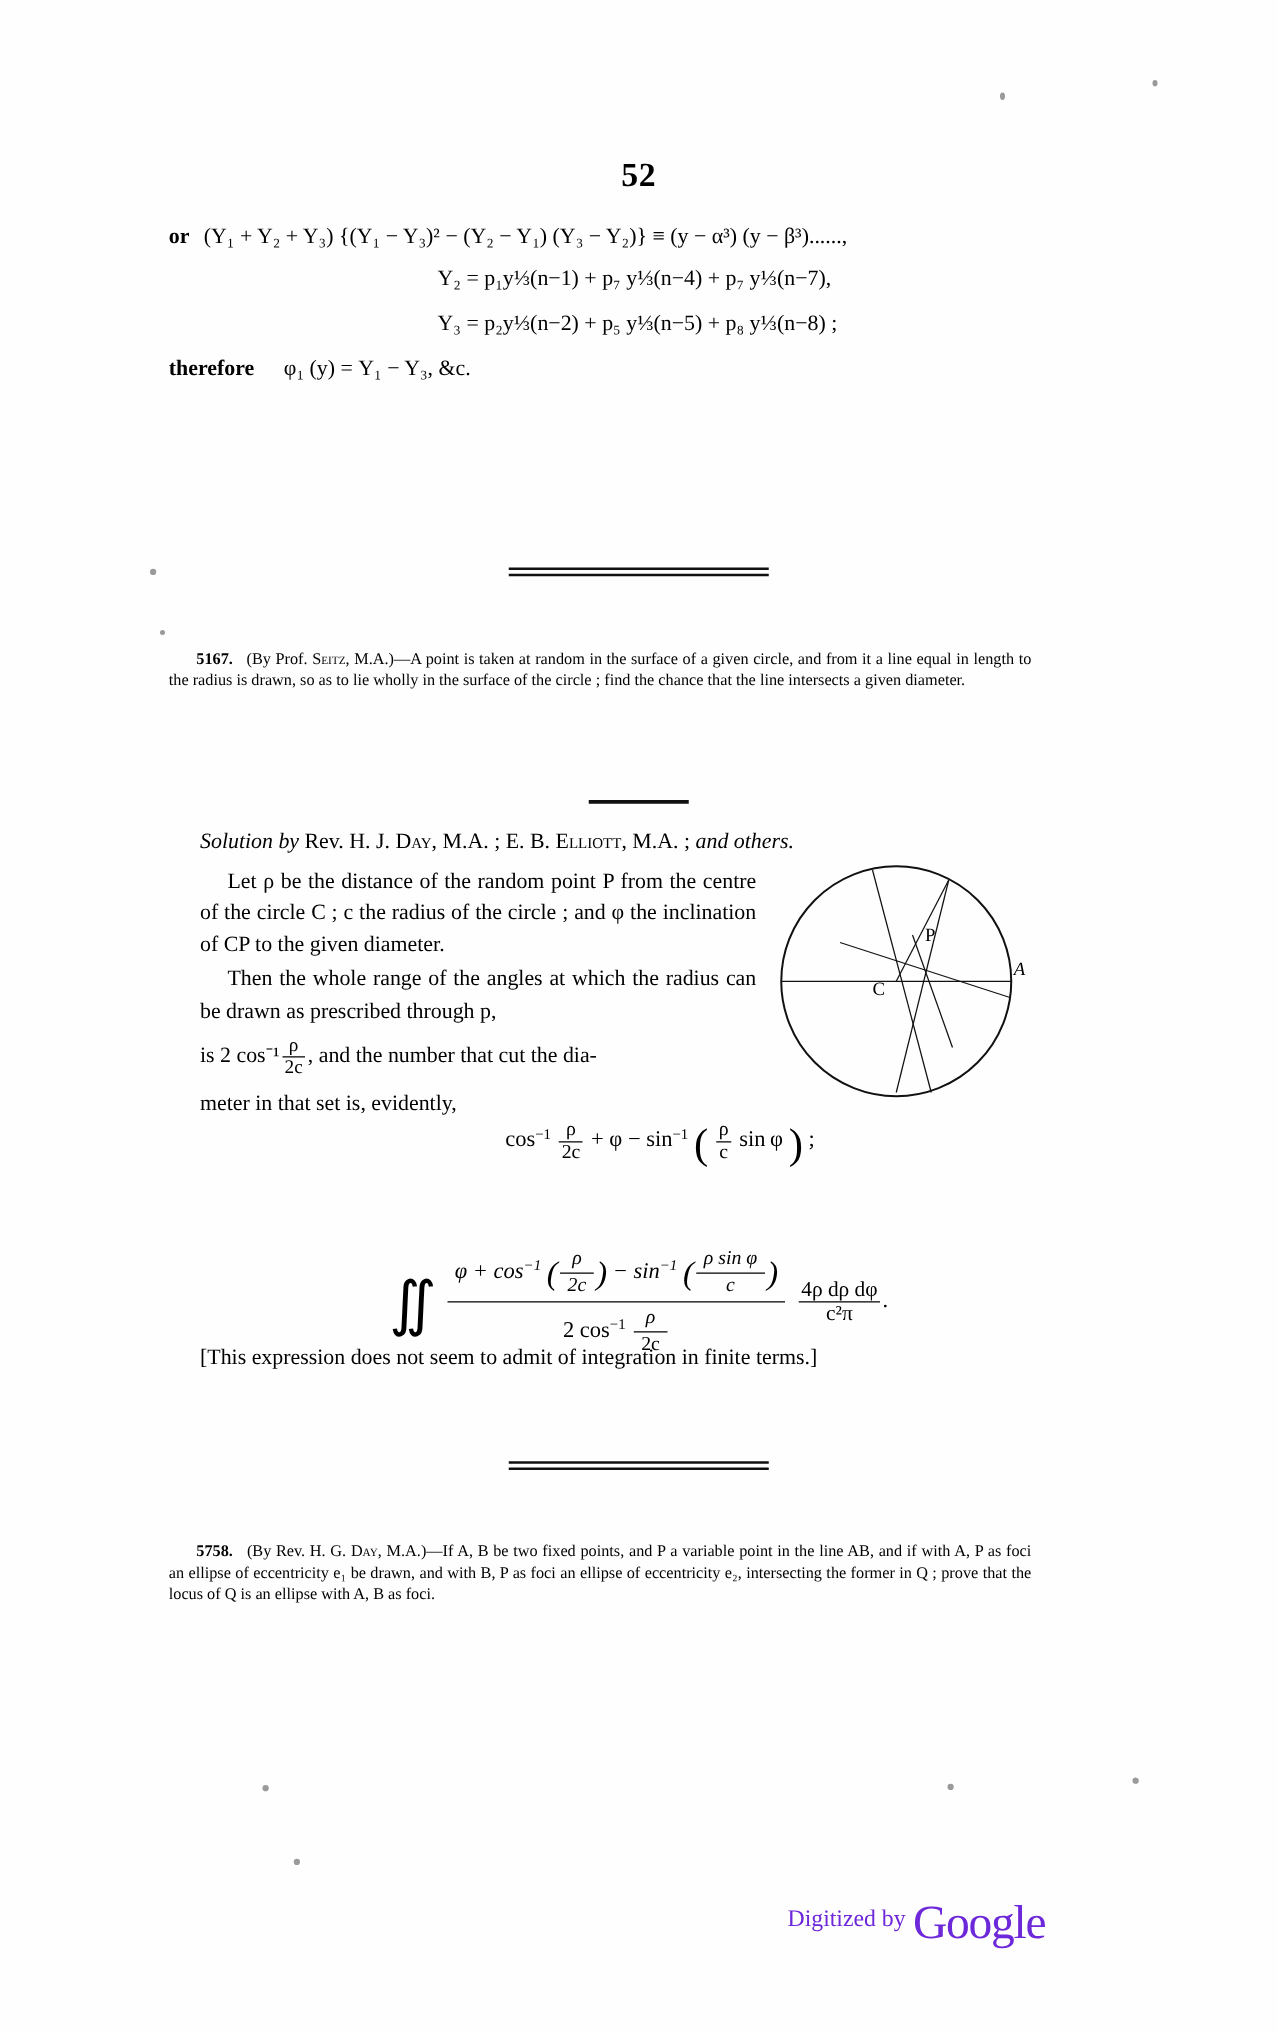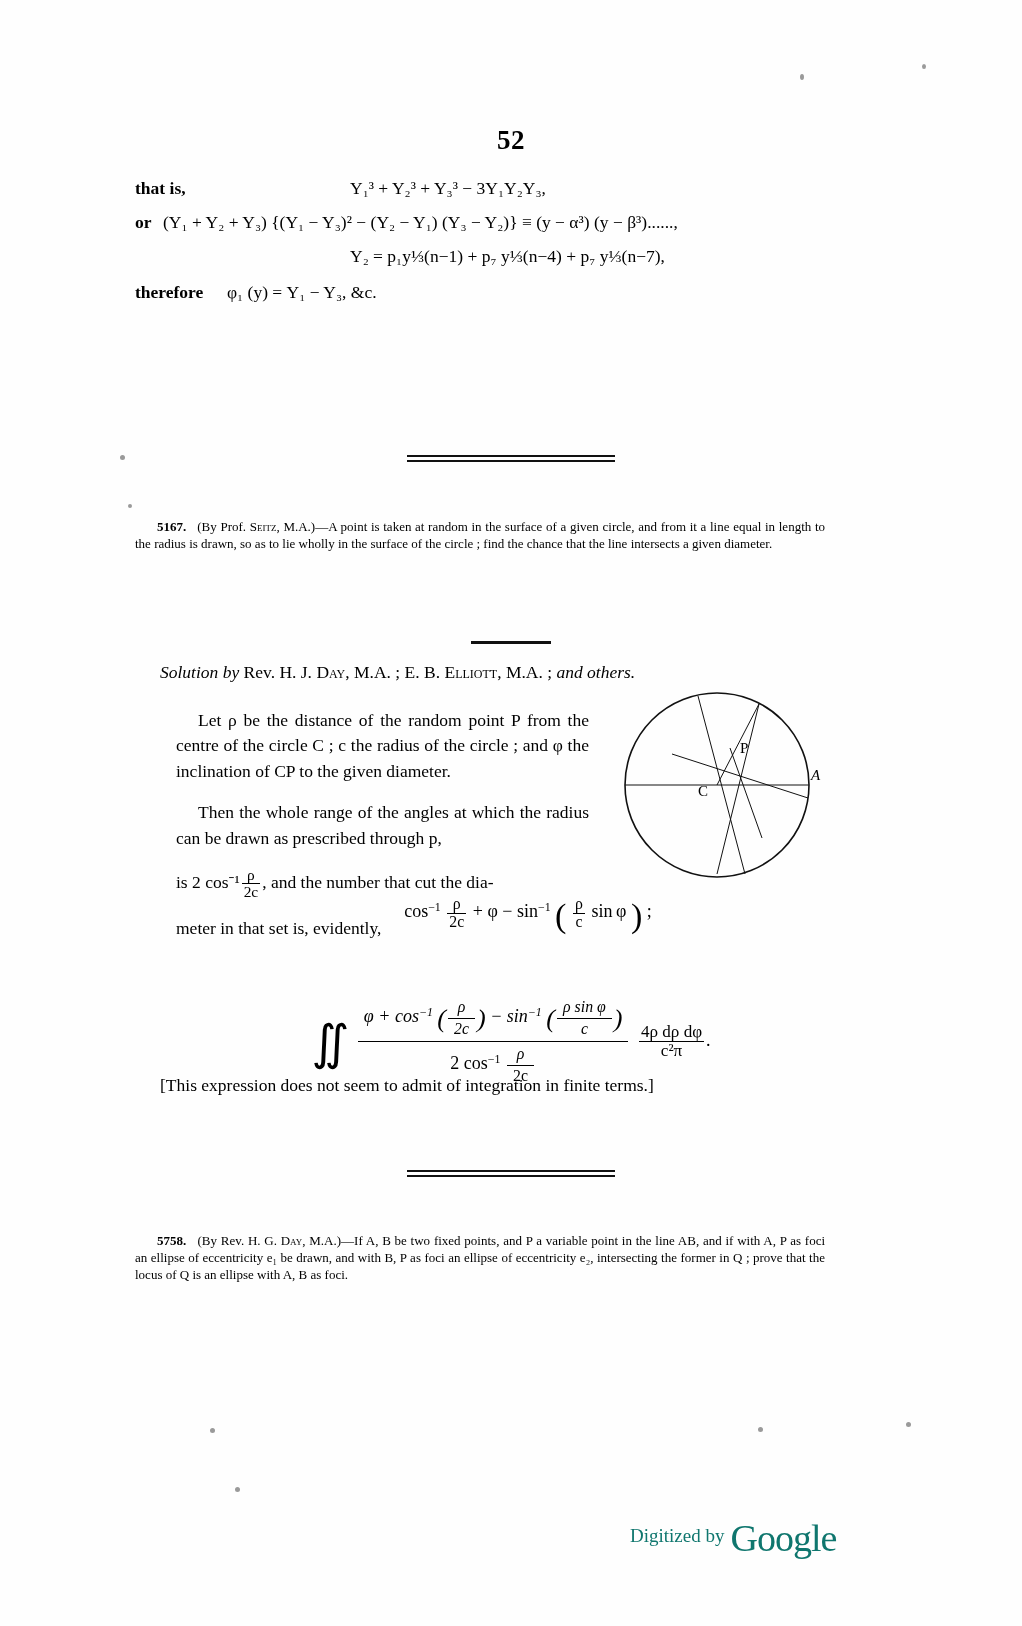--- a/index.html
+++ b/index.html
@@ -107,21 +107,21 @@
 
   .body-col {
     position: absolute;
     left: 160px;
     top: 692px;
     width: 445px;
     font-size: 17.5px;
     line-height: 1.45;
     text-align: justify;
   }
-  .body-col p { margin: 16px; }
+  .body-col p { margin: 0; }
 
   .frac {
     display: inline-block;
     vertical-align: middle;
     text-align: center;
     font-size: 0.88em;
     line-height: 1.05;
     margin: 0 2px;
   }
   .frac .num { display: block; border-bottom: 1px solid #000; padding: 0 2px; }
@@ -176,21 +176,21 @@
     width: 230px;
     height: 195px;
   }
 
   
   .watermark {
     position: absolute;
     left: 630px;
     top: 1516px;
     font-size: 19px;
-    color: #0f766e;
+    color: #6d28d9;
     font-family: "Liberation Serif", serif;
   }
   .watermark .g {
     font-size: 38px;
     letter-spacing: -1px;
     vertical-align: -9px;
     margin-left: 6px;
   }
   .speck {
     position: absolute;
@@ -200,35 +200,34 @@
 </style>
 </head>
 <body>
 
 <div class="page">
 
   <div class="page-number">52</div>
 
   <div class="formula-block">
 
-    <div class="frow">
-      <span class="flabel">that is,</span>
-      <span class="fbody" style="left:215px;">Y₁³ + Y₂³ + Y₃³ − 3Y₁Y₂Y₃,</span>
-    </div>
 
     <div class="frow">
       <span class="flabel">or</span>
       <span class="fbody" style="left:28px;">(Y₁ + Y₂ + Y₃) {(Y₁ − Y₃)² − (Y₂ − Y₁) (Y₃ − Y₂)} ≡ (y − α³) (y − β³)......,</span>
     </div>
 
 
     <div class="frow" style="height:36px;">
       <span class="fbody" style="left:215px;">Y₂ = p₁y⅓(n−1) + p₇ y⅓(n−4) + p₇ y⅓(n−7),</span>
     </div>
 
+    <div class="frow" style="height:36px;">
+      <span class="fbody" style="left:215px;">Y₃ = p₂y⅓(n−2) + p₅ y⅓(n−5) + p₈ y⅓(n−8) ;</span>
+    </div>
 
     <div class="frow" style="height:30px;">
       <span class="flabel">therefore</span>
       <span class="fbody" style="left:92px;">φ₁ (y) = Y₁ − Y₃, &amp;c.</span>
     </div>
 
   </div>
 
   <div class="rule-double" style="top:448px;"><i></i></div>
 

